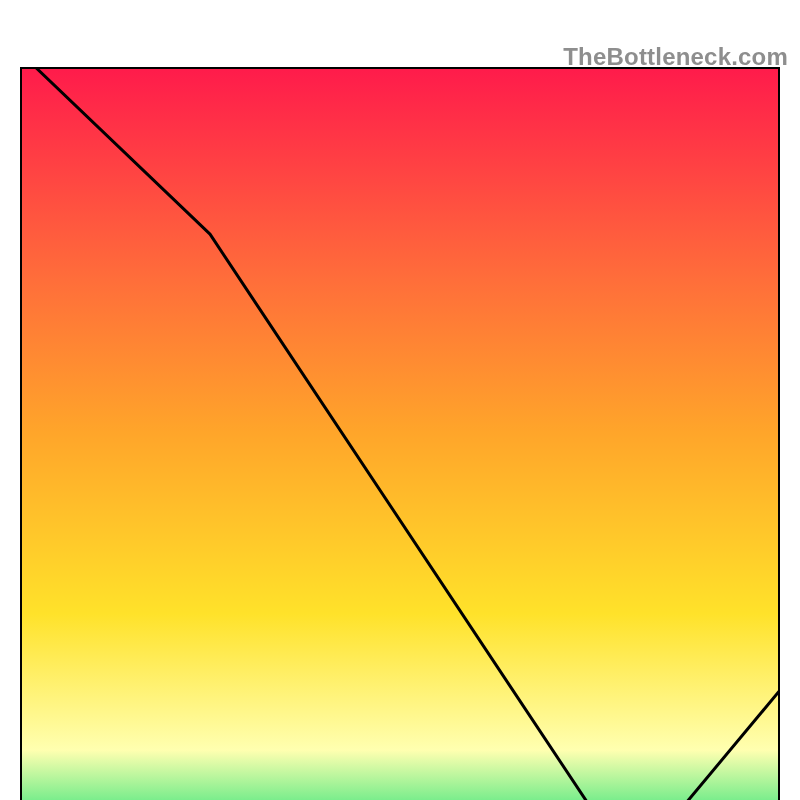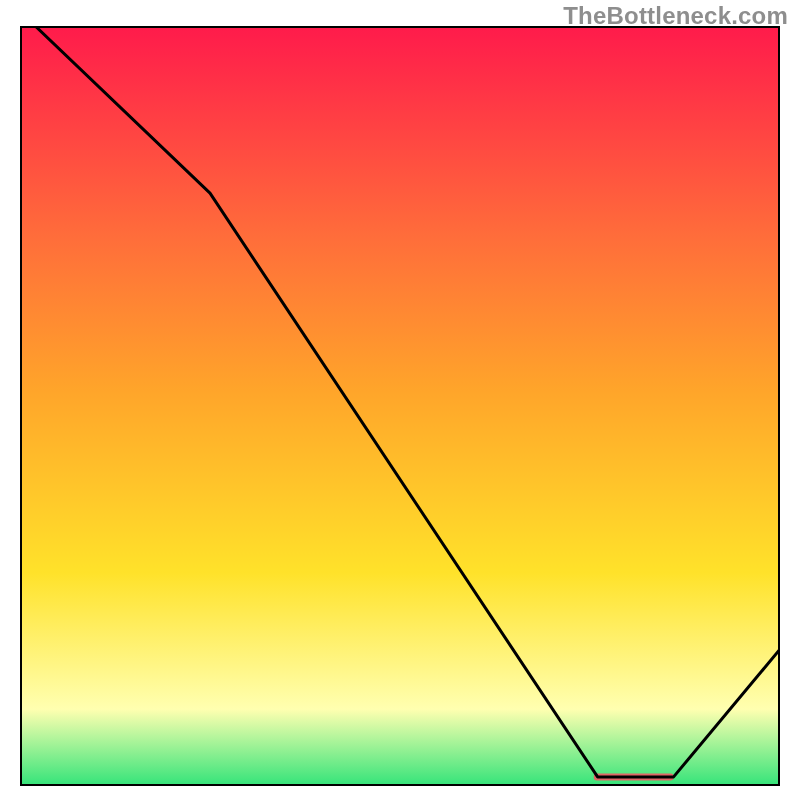--- a/index.html
+++ b/index.html
@@ -1,20 +1,21 @@
 <!DOCTYPE html>
 <html><head>
 <meta charset="utf-8">
 <style>
   * { margin: 0; padding: 0; box-sizing: border-box; }
   html, body { width: 800px; height: 800px; overflow: hidden; background: #fff; }
   .stage {
     position: relative;
     width: 800px;
     height: 604px;
+    margin-top: 41px;
   }
   .watermark {
     position: absolute;
     right: 12px;
     top: 2px;
     font-family: Arial, Helvetica, sans-serif;
     font-size: 24px;
     font-weight: 600;
     color: #8e8e8e;
     letter-spacing: 0.2px;

